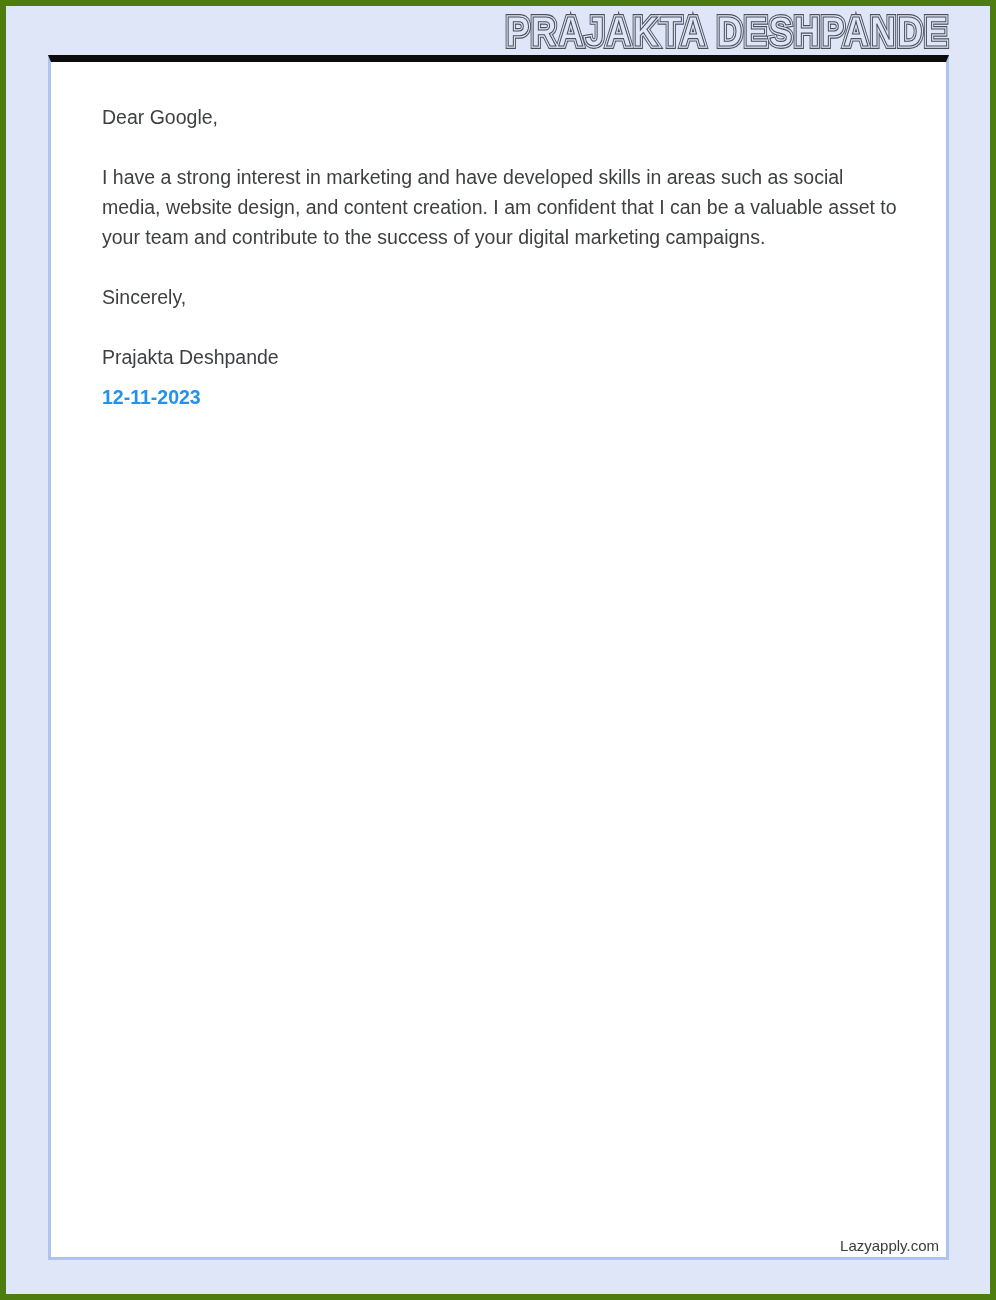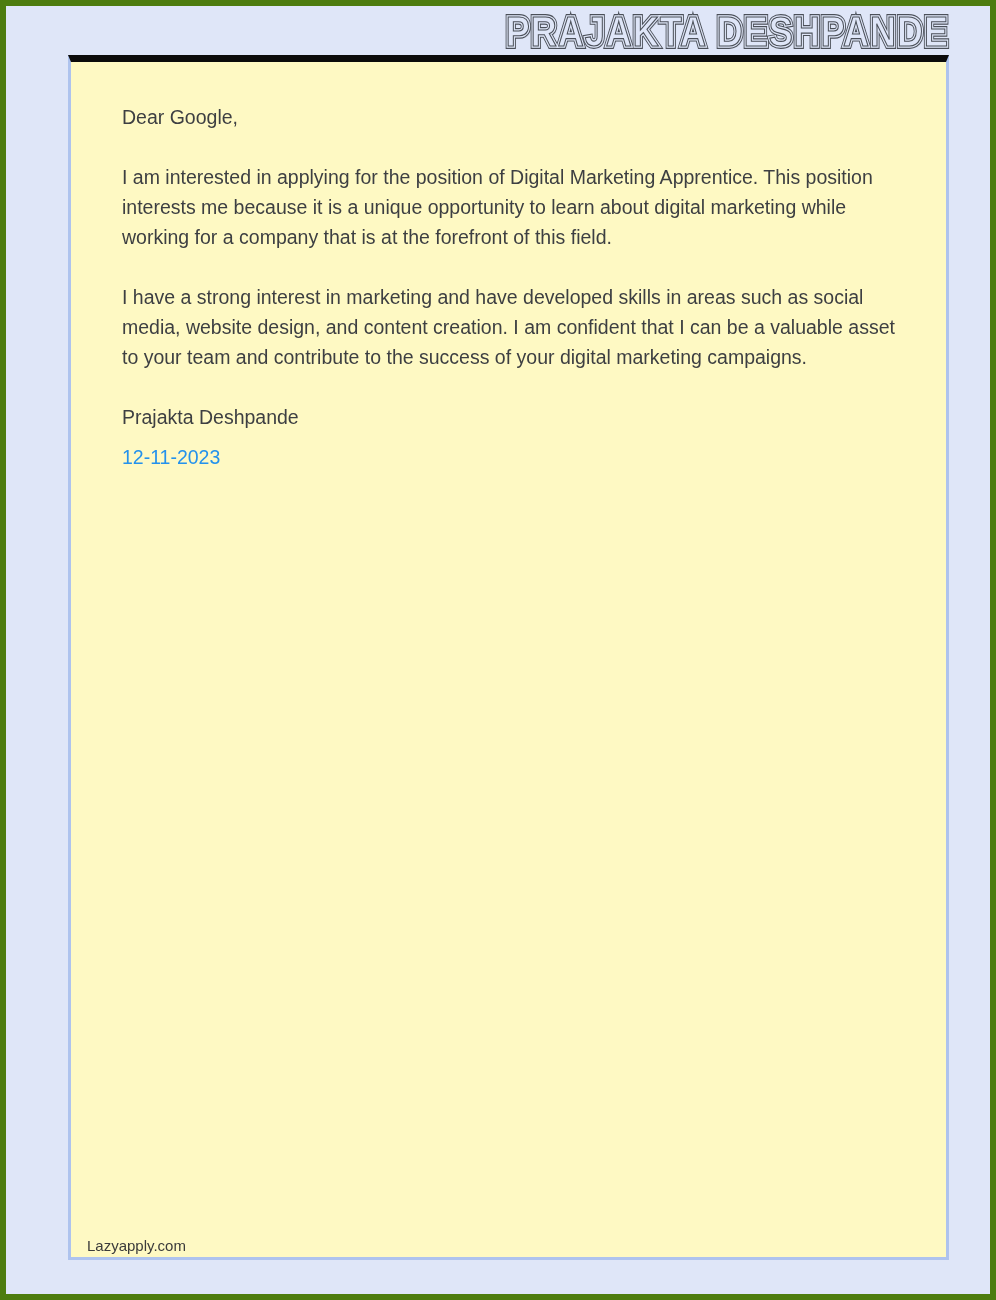--- a/index.html
+++ b/index.html
@@ -46,44 +46,46 @@
     -webkit-text-stroke: 3.2px #dfe6f8;
   }
   .layer-line {
     position: absolute; inset: 0;
     color: transparent;
     -webkit-text-stroke: 1px #4b5059;
   }
   
   .letter {
     box-sizing: border-box;
-    margin: 0 41px 0 62px;
+    margin: 0 41px 0 42px;
     height: 1205px;
-    background: #fef9c3;
+    background: #ffffff;
     border-top: 7px solid #0b0b0b;
     border-left: 3px solid #aec3ee;
     border-right: 3px solid #aec3ee;
     border-bottom: 3px solid #aec3ee;
     display: flex;
     flex-direction: column;
   }
   .letter-content {
     padding: 40px 46px 0 51px;
     font-size: 19.5px;
     line-height: 30px;
     color: #3d3f42;
   }
   .letter-content p { margin: 0 0 30px 0; }
   p.signature { margin-bottom: 10px; }
   p.date {
     margin: 0;
     color: #2492ec;
+    font-weight: bold;
   }
   .watermark {
     margin-top: auto;
+    text-align: right;
     padding: 0 7px 3px 16px;
     font-size: 15px;
     color: #3b3b3b;
   }
 </style>
 </head>
 <body>
 
 <div class="page">
 
@@ -91,21 +93,21 @@
     <div class="name-stack">
       <span class="layer-base">PRAJAKTA DESHPANDE</span>
       <span class="layer-mask">PRAJAKTA DESHPANDE</span>
       <span class="layer-line">PRAJAKTA DESHPANDE</span>
     </div>
   </div>
 
   <div class="letter">
     <div class="letter-content">
       <p class="greeting">Dear Google,</p>
-      <p>I am interested in applying for the position of Digital Marketing Apprentice. This position interests me because it is a unique opportunity to learn about digital marketing while working for a company that is at the forefront of this field.</p>
       <p>I have a strong interest in marketing and have developed skills in areas such as social media, website design, and content creation. I am confident that I can be a valuable asset to your team and contribute to the success of your digital marketing campaigns.</p>
+      <p class="closing">Sincerely,</p>
       <p class="signature">Prajakta Deshpande</p>
       <p class="date">12-11-2023</p>
     </div>
     <div class="watermark">Lazyapply.com</div>
   </div>
 
 </div>
 
 </body></html>

